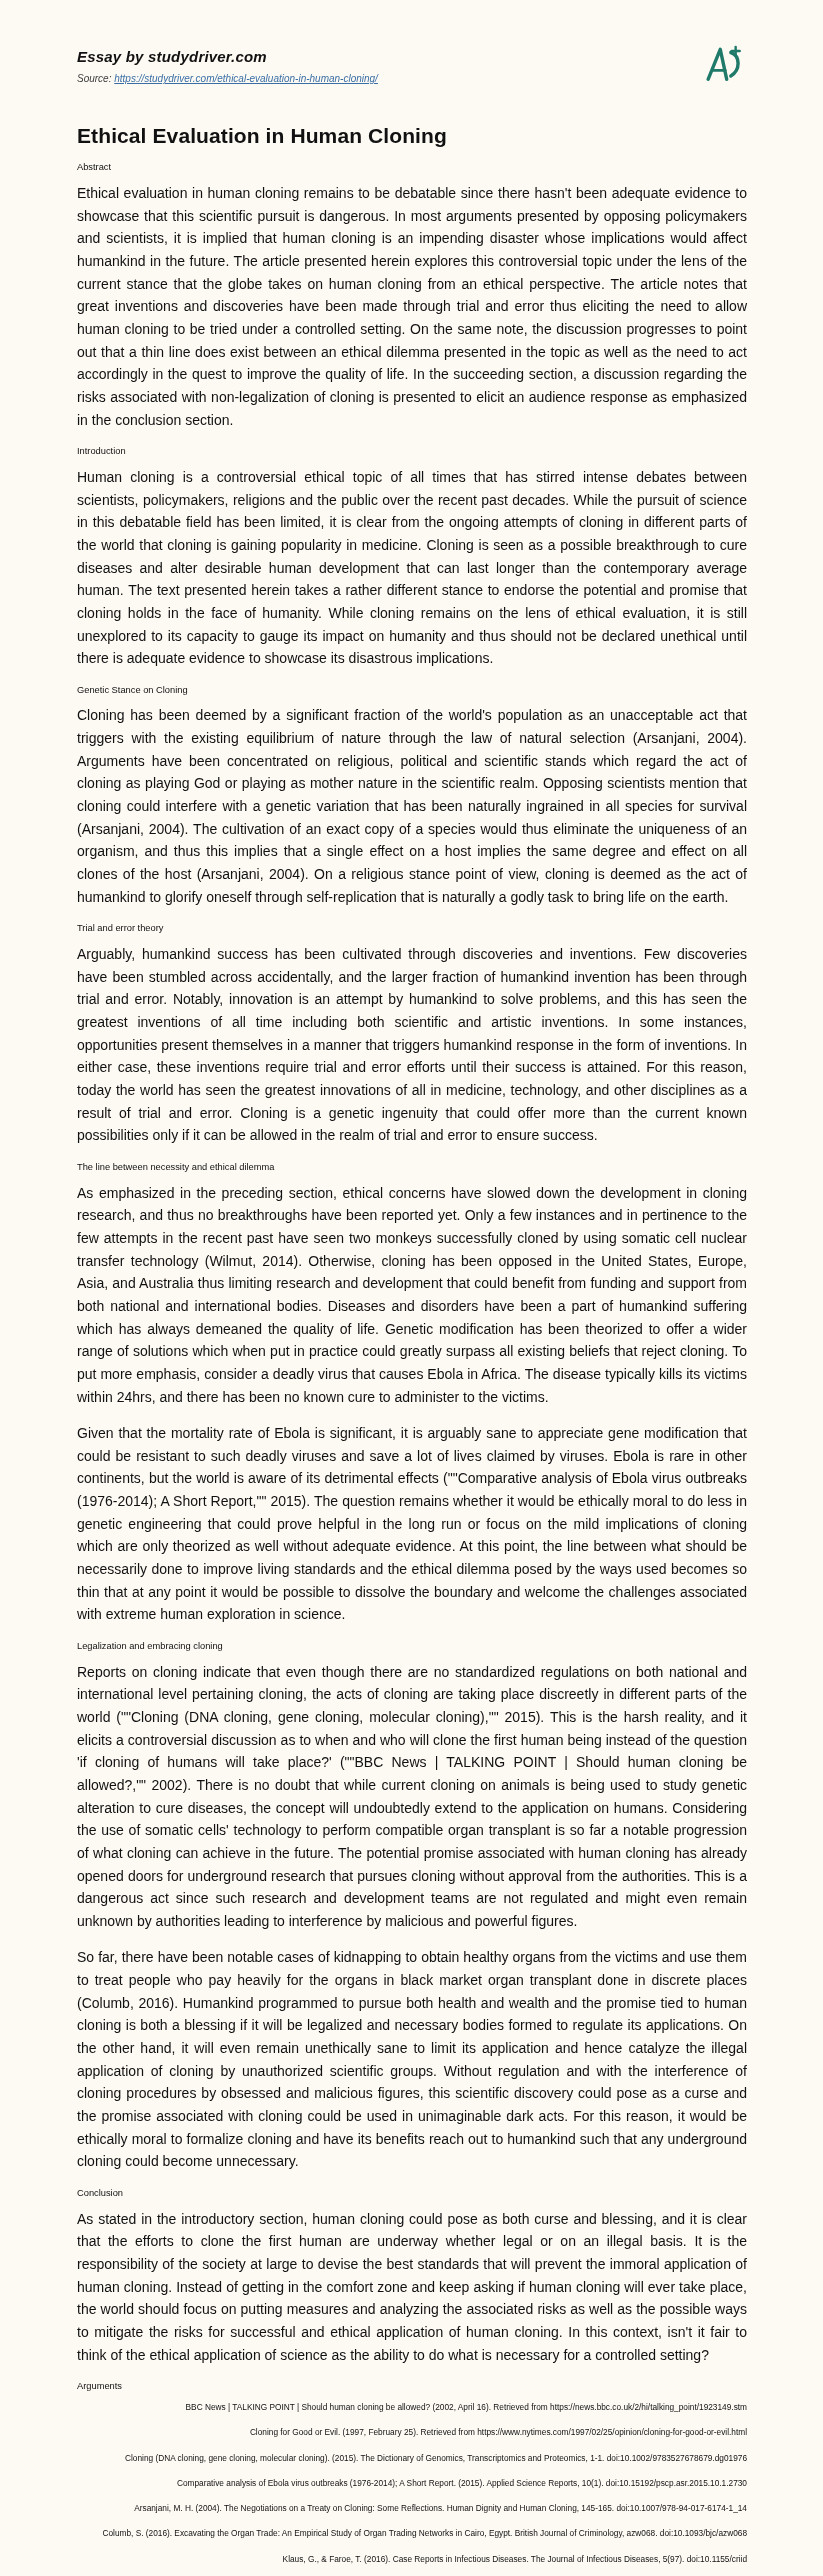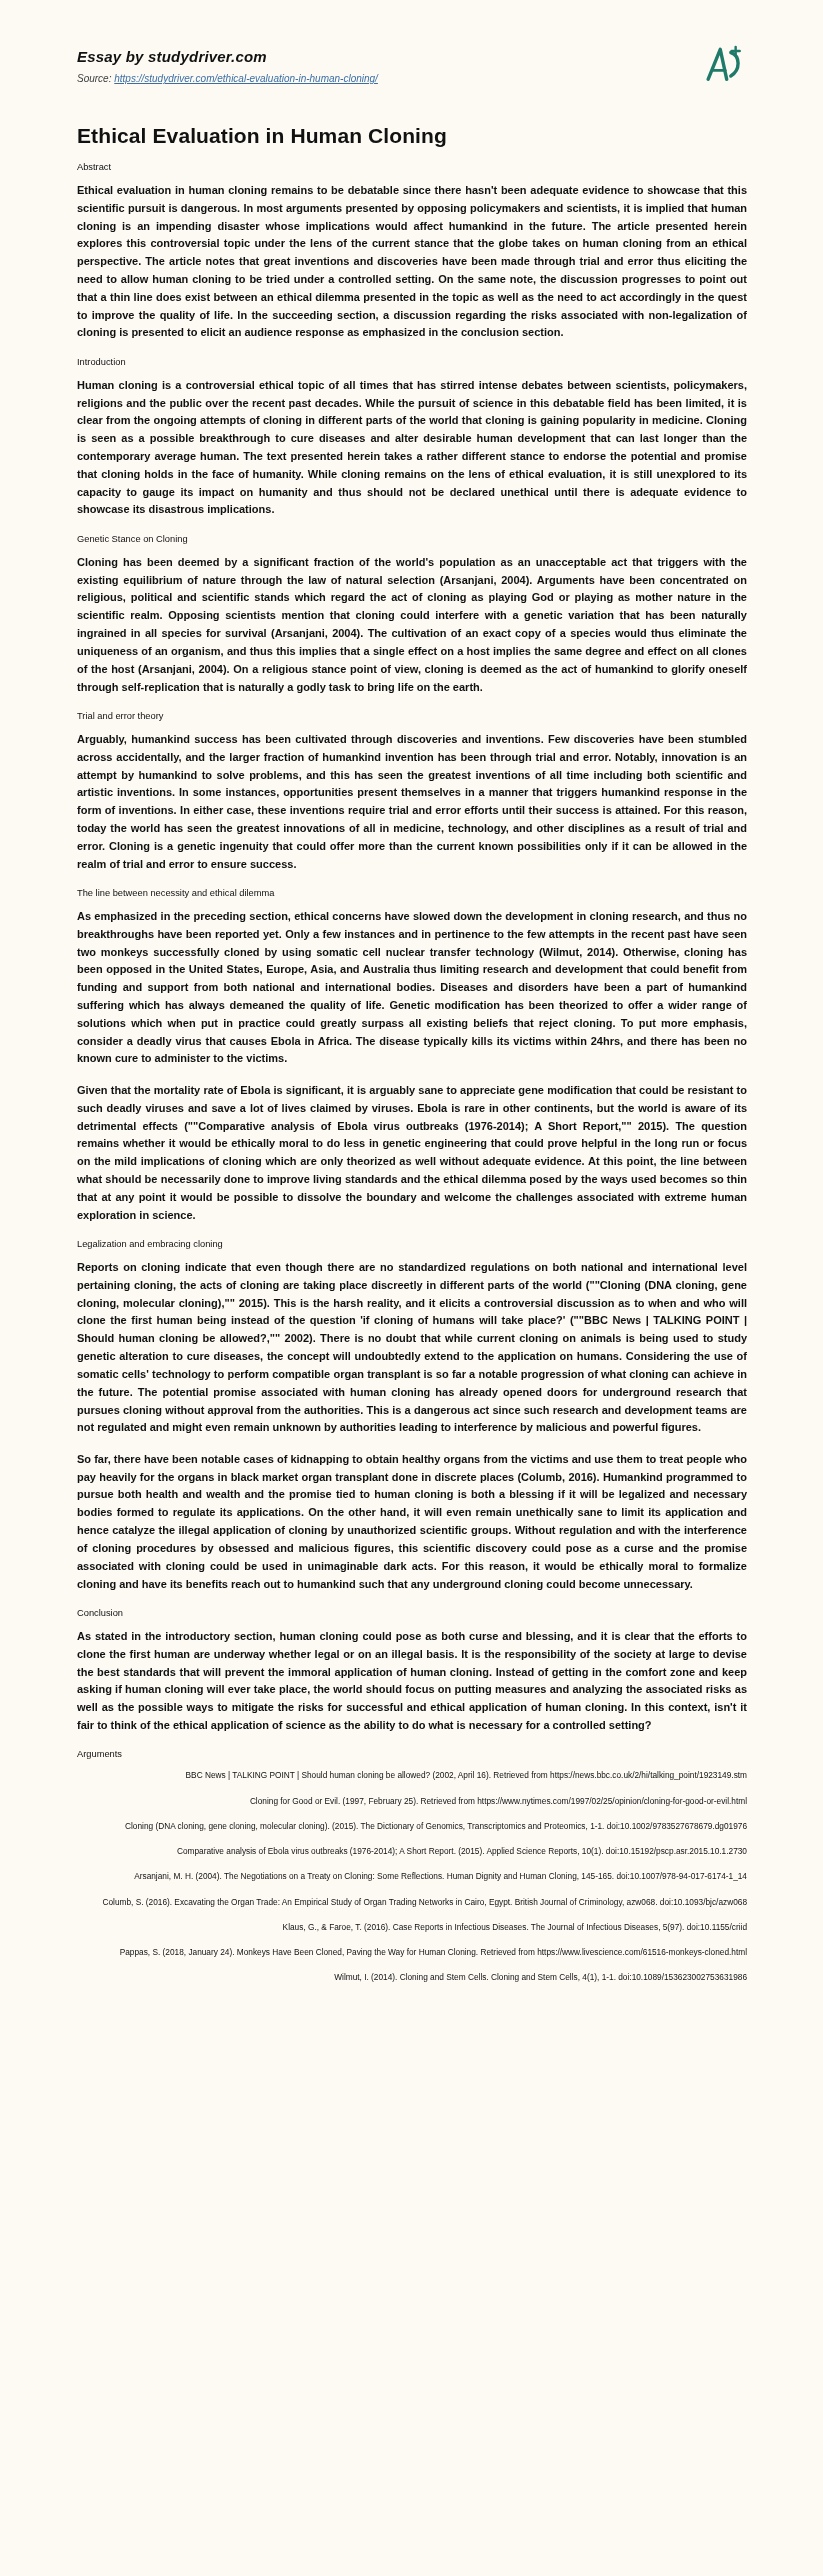--- a/index.html
+++ b/index.html
@@ -70,26 +70,25 @@
     line-height: 1.2;
   }
   h2.section {
     font-size: 9.3px;
     font-weight: normal;
     color: #111;
     margin: 0 0 8.8px 0;
     line-height: 1.3;
   }
   p.body {
-    font-size: 11px;
+    font-size: 14px;
     line-height: 1.62;
     text-align: justify;
     color: #111;
     margin: 0 0 13.7px 0;
-    font-weight: bold;
   }
   .block { margin-bottom: 12px; }
   .ref-list {
     margin: 0;
     padding: 0;
     list-style: none;
   }
   .ref-list li {
     font-size: 8.3px;
     line-height: 1.6;

